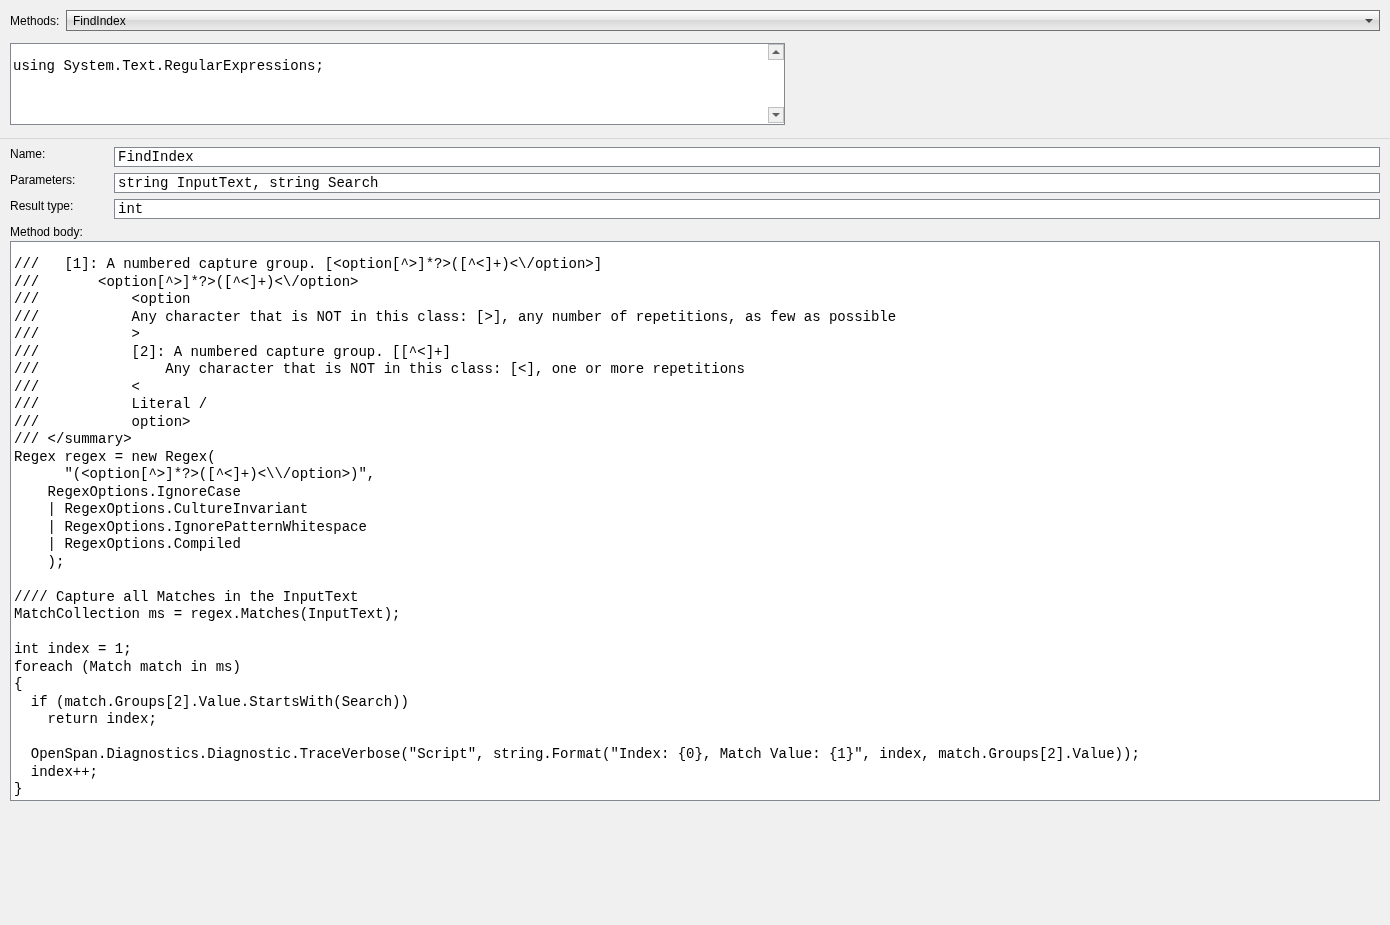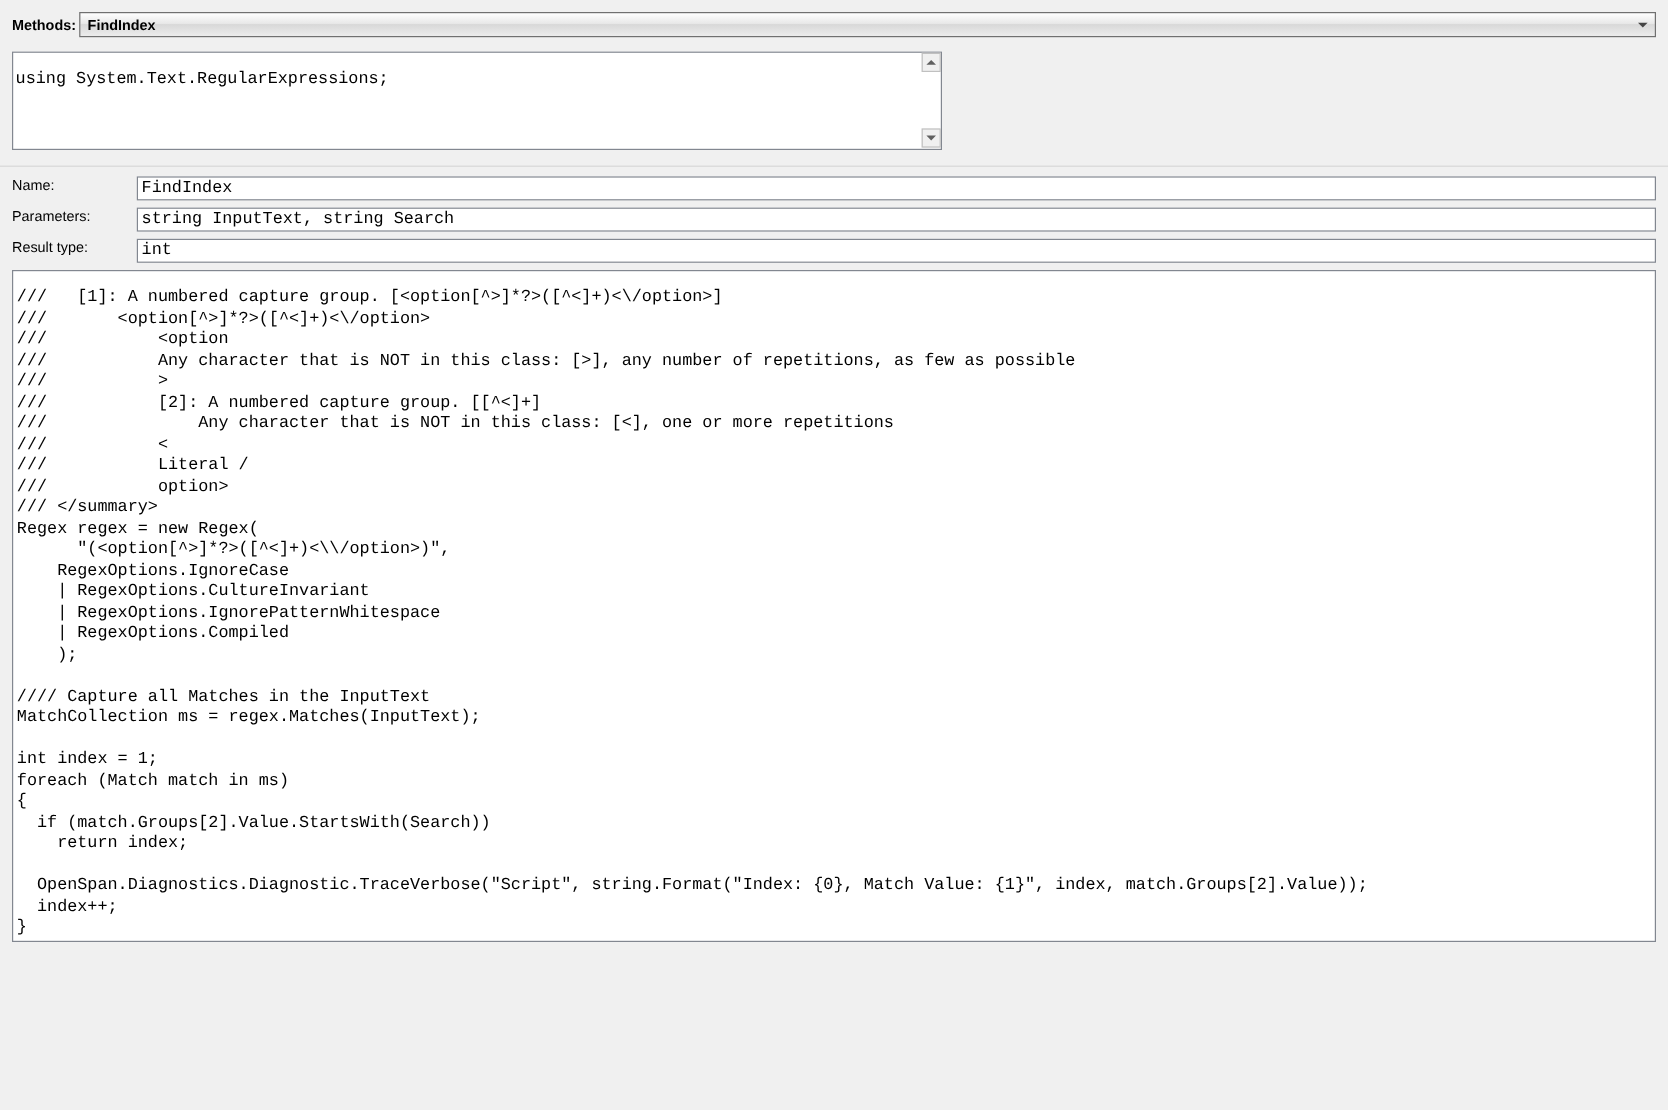--- a/index.html
+++ b/index.html
@@ -17,21 +17,21 @@
   }
   .row {
     display: flex;
     align-items: center;
     margin-bottom: 4px;
   }
   .label {
     color: #000;
     font-size: 12px;
   }
-  .methods-row { padding: 4px 0 8px 0; font-weight: bold; }
+  .methods-row { padding: 4px 0 8px 0; }
   .methods-label { width: 56px; }
   .dropdown {
     flex: 1;
     height: 21px;
     border: 1px solid #707070;
     background: linear-gradient(#fff, #e8e8e8 45%, #d8d8d8 50%, #ececec);
     padding: 2px 20px 2px 6px;
     font-family: "Segoe UI", Tahoma, Arial, sans-serif;
     font-size: 12px;
     position: relative;
@@ -167,20 +167,21 @@
   <div class="form-row">
     <span class="label form-label">Parameters:</span>
     <input class="textfield" type="text" spellcheck="false" value="string InputText, string Search" style="">
   </div>
 
   <div class="form-row">
     <span class="label form-label">Result type:</span>
     <input class="textfield" type="text" spellcheck="false" value="int" style="">
   </div>
 
+  <div class="section-label body-label">Method body:</div>
   <textarea class="body" spellcheck="false" style="">///   [1]: A numbered capture group. [&lt;option[^&gt;]*?&gt;([^&lt;]+)&lt;\/option&gt;]
 ///       &lt;option[^&gt;]*?&gt;([^&lt;]+)&lt;\/option&gt;
 ///           &lt;option
 ///           Any character that is NOT in this class: [&gt;], any number of repetitions, as few as possible
 ///           &gt;
 ///           [2]: A numbered capture group. [[^&lt;]+]
 ///               Any character that is NOT in this class: [&lt;], one or more repetitions
 ///           &lt;
 ///           Literal /
 ///           option&gt;

